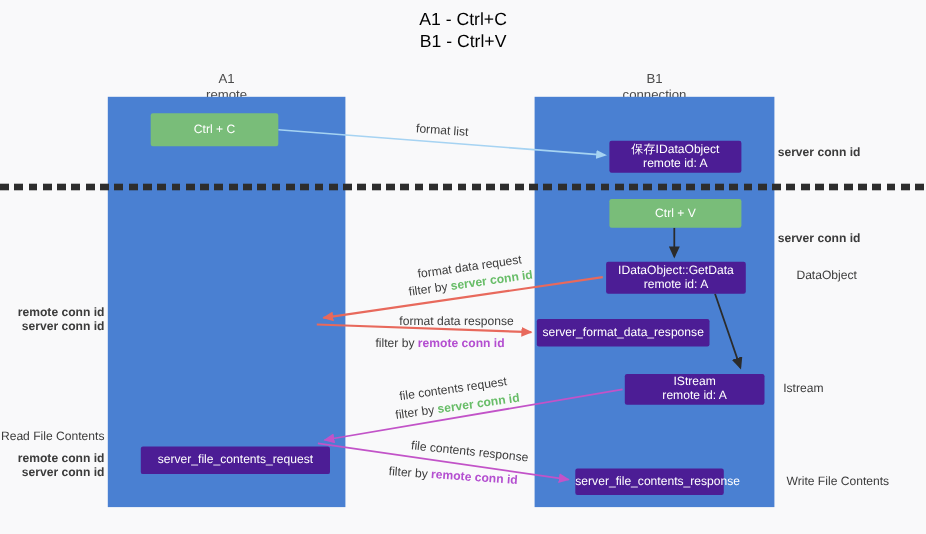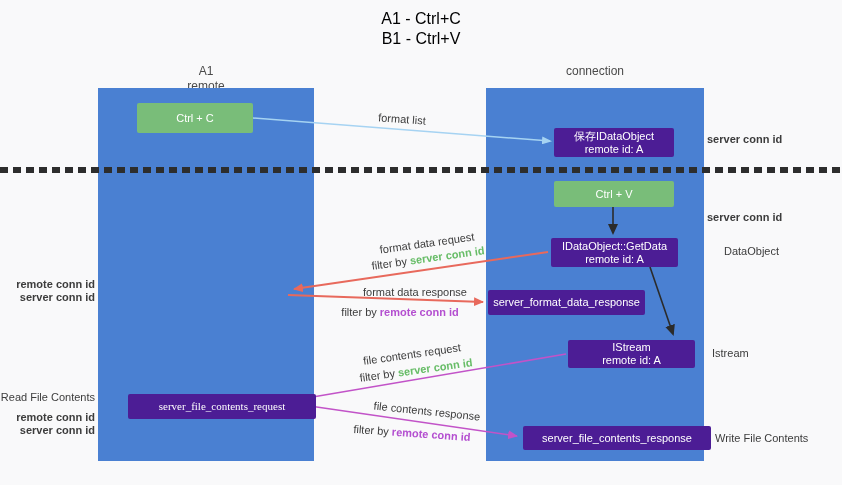--- a/index.html
+++ b/index.html
@@ -46,20 +46,21 @@
   <div class="abs title">
     <div>A1 - Ctrl+C</div>
     <div>B1 - Ctrl+V</div>
   </div>
 
   <div class="abs colhead" style="left:98px;width:216px;">
     <div>A1</div>
     <div>remote</div>
   </div>
   <div class="abs colhead" style="left:486px;width:218px;">
+    <div>B1</div>
     <div>connection</div>
   </div>
 
   <div class="abs column col-left"></div>
   <div class="abs column col-right"></div>
 
   <div class="abs dashline"></div>
 
   <svg class="abs svglayer" width="842" height="485">
     <defs>
@@ -100,23 +101,23 @@
   </div>
 
 
   <div class="abs node orange" style="left:488px;top:290px;width:157px;height:25px;">server_format_data_response</div>
 
   <div class="abs node orange" style="left:568px;top:340px;width:127px;height:28px;">
     <div>IStream</div>
     <div>remote id: A</div>
   </div>
 
-  <div class="abs node orange" style="left:128px;top:394px;width:188px;height:25px;font-family:Liberation Serif, serif;">server_file_contents_request</div>
+  <div class="abs node orange" style="left:128px;top:406px;width:172px;height:25px;">server_file_contents_request</div>
 
-  <div class="abs node orange" style="left:523px;top:426px;width:188px;height:24px;">server_file_contents_response</div>
+  <div class="abs node orange" style="left:523px;top:426px;width:135px;height:24px;">server_file_contents_response</div>
 
   <div class="abs sidelbl hl-green" style="left:707px;top:133px;">server conn id</div>
   <div class="abs sidelbl hl-green" style="left:707px;top:211px;">server conn id</div>
   <div class="abs sidelbl" style="left:712px;top:245px;padding-left:12px;">DataObject</div>
   <div class="abs sidelbl" style="left:712px;top:347px;">Istream</div>
   <div class="abs sidelbl" style="left:715px;top:432px;">Write File Contents</div>
 
   <div class="abs sidelbl rt hl-purple" style="left:8px;top:278px;width:87px;">remote conn id</div>
   <div class="abs sidelbl rt hl-green" style="left:8px;top:291px;width:87px;">server conn id</div>
   <div class="abs sidelbl rt" style="left:0px;top:391px;width:95px;">Read File Contents</div>

